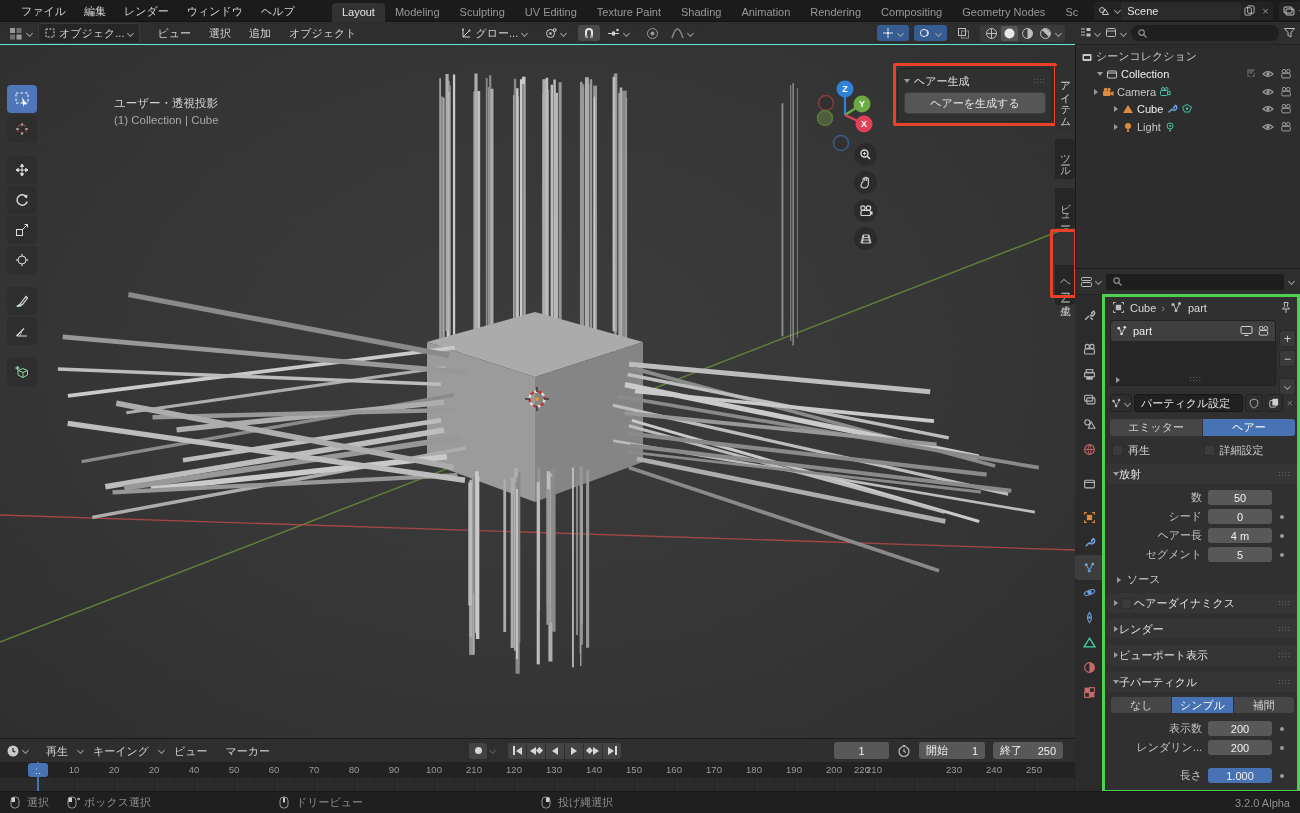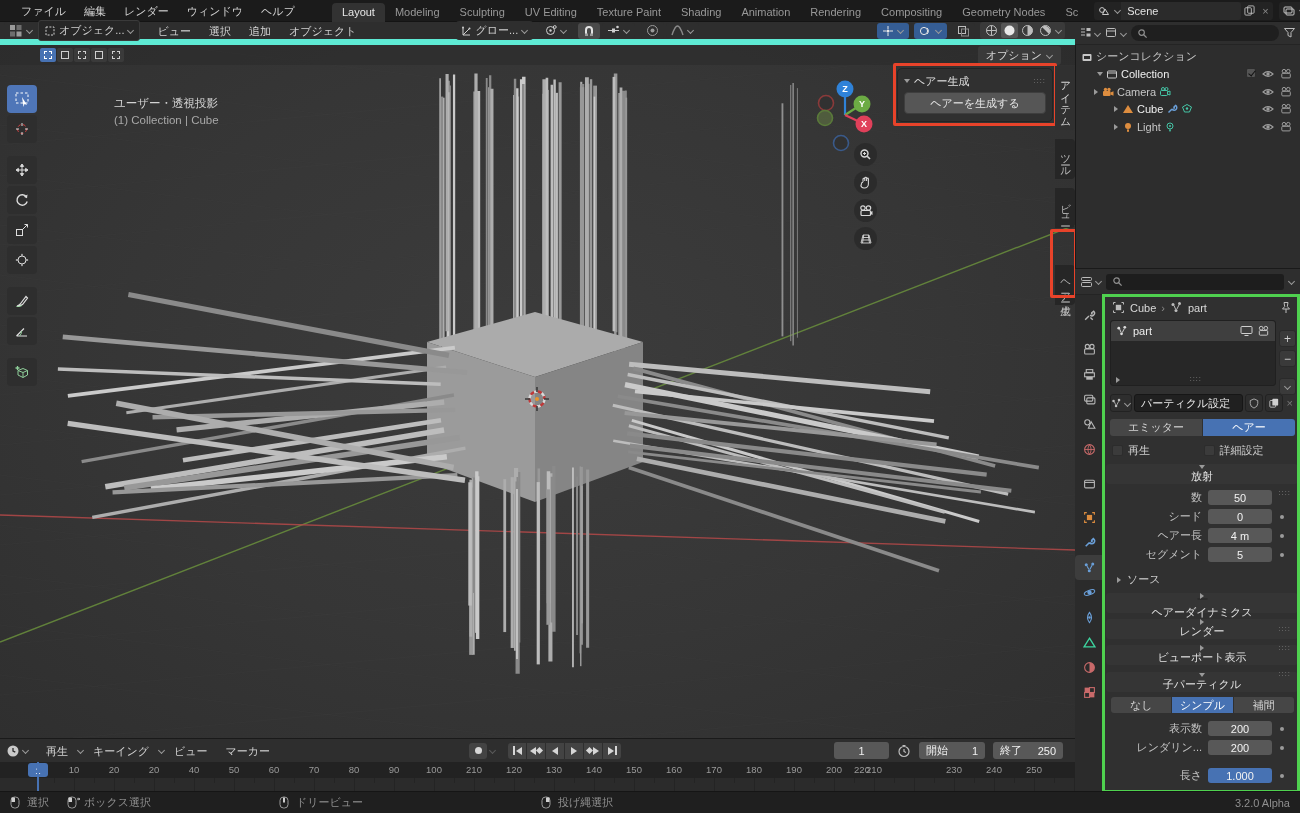--- a/index.html
+++ b/index.html
@@ -11,21 +11,21 @@
   .blender-logo{width:16px;height:14px;margin:0 6px 0 6px;}
   .menu-item{padding:0 9px;color:#d2d2d2;line-height:22px;white-space:nowrap;}
   .ws-tabs{display:flex;margin-left:28px;height:22px;align-items:flex-end;}
   .ws-tab{padding:3px 10px 4px;color:#989898;border-radius:4px 4px 0 0;white-space:nowrap;}
   .ws-tab.active{background:#323232;color:#e6e6e6;}
   .idblock{display:flex;align-items:center;height:18px;background:#232323;border-radius:3px;margin-left:6px;}
   .idblock .fld{background:#2b2b2b;height:18px;display:flex;align-items:center;padding:0 6px;color:#e2e2e2;border-radius:0 3px 3px 0;}
   .chev{width:7px;height:7px;display:inline-block;position:relative;}
   .chev:before{content:"";position:absolute;left:1px;top:1px;width:4px;height:4px;border-right:1.4px solid #9a9a9a;border-bottom:1.4px solid #9a9a9a;transform:rotate(45deg);}
   
-  .vheader{left:0;top:22px;width:1075px;height:23px;background:#2e2e2e;display:flex;align-items:center;border-bottom:6px solid #5eead4;}
+  .vheader{left:0;top:22px;width:1075px;height:23px;background:#2e2e2e;display:flex;align-items:center;border-bottom:1px solid #5eead4;}
   .hbtn{display:flex;align-items:center;gap:3px;padding:2px 5px;border-radius:3px;background:#2e2e2e;}
   .hbtn.box{background:#262626;border:1px solid #3a3a3a;}
   .toolrow{left:0;top:45px;width:1075px;height:20px;display:flex;align-items:center;justify-content:space-between;background:rgba(42,42,42,.55);}
   .selmode{display:flex;gap:1px;margin-left:40px;}
   .selmode .sm{width:16px;height:14px;background:#3a3a3a;border-radius:2px;display:flex;align-items:center;justify-content:center;}
   .selmode .sm.active{background:#4772b3;}
   .smglyph{width:8px;height:8px;border:1px dashed #cfcfcf;}
   .options-btn{display:flex;align-items:center;gap:4px;background:#3a3a3a;border-radius:3px;padding:2px 8px;margin-right:14px;color:#d8d8d8;}
   
   .vpcanvas{left:0;top:45px;width:1075px;height:693px;background:radial-gradient(ellipse at 50% 45%, #3c3c3c 0%, #363636 55%, #2f2f2f 100%);overflow:hidden;}
@@ -83,21 +83,21 @@
   .typetabs{display:flex;gap:1px;margin:7px 5px 0 6px;}
   .ttab{flex:1;height:17px;display:flex;align-items:center;justify-content:center;background:#464646;color:#d5d5d5;}
   .ttab:first-child{border-radius:3px 0 0 3px;}
   .ttab:last-child{border-radius:0 3px 3px 0;}
   .ttab.active{background:var(--accent);color:#fff;}
   .checkrow{display:flex;margin:7px 5px 0 8px;gap:0;}
   .cbox{width:11px;height:11px;background:#545454;border:1px solid #2c2c2c;border-radius:2px;display:inline-block;}
   .cbox.dk{background:#3b3b3b;}
   .cbox.checked:before{content:"";display:block;width:3px;height:6px;border-right:1.6px solid #111;border-bottom:1.6px solid #111;transform:rotate(40deg);margin:0px 0 0 3px;}
   .clab{color:#cfcfcf;margin:0 0 0 5px;}
-  .phead{height:20px;background:#353535;border-radius:3px;display:flex;align-items:center;gap:5px;padding:0 7px;margin:6px 2px 0 2px;color:#e2e2e2;flex-direction:column;}
+  .phead{height:20px;background:#353535;border-radius:3px;display:flex;align-items:center;padding:0 7px;margin:6px 2px 0 2px;color:#e2e2e2;}
   .prow{display:flex;align-items:center;height:19px;margin:0 0 0 0;position:relative;}
   .prow .plab{width:104px;text-align:right;color:#c3c3c3;padding-right:6px;white-space:nowrap;overflow:hidden;}
   .pfield{width:64px;height:15px;background:#585858;border-radius:3px;display:flex;align-items:center;justify-content:center;color:#f2f2f2;}
   .pfield.slider{background:var(--accent);}
   .adot{width:4px;height:4px;border-radius:50%;background:#9a9a9a;margin-left:8px;}
   .subhead{display:flex;align-items:center;gap:5px;color:#d0d0d0;margin:8px 0 2px 12px;}
   .segtabs{display:flex;gap:1px;margin:5px 6px 0 7px;}
   .seg{flex:1;height:16px;display:flex;align-items:center;justify-content:center;background:#464646;color:#d5d5d5;}
   .seg:first-child{border-radius:3px 0 0 3px;}
   .seg:last-child{border-radius:0 3px 3px 0;}
@@ -474,43 +474,20 @@
         <circle cx="54" cy="41" r="8.5" fill="#6cab44"></circle>
         <text x="54" y="44" font-size="9" font-weight="bold" fill="#fff" text-anchor="middle">Y</text>
         <circle cx="56" cy="61" r="8.5" fill="#e0405a"></circle>
         <text x="56" y="64" font-size="9" font-weight="bold" fill="#fff" text-anchor="middle">X</text>
         <circle cx="18" cy="40" r="7.5" fill="rgba(40,40,40,.3)" stroke="#8a3a3a" stroke-width="1.6"></circle>
         <circle cx="17" cy="55" r="7.5" fill="rgba(110,140,70,.45)" stroke="#5a7a3a" stroke-width="1.6"></circle>
         <circle cx="33" cy="80" r="7.5" fill="rgba(40,40,40,.3)" stroke="#3a5a8a" stroke-width="1.6"></circle>
       </svg>
   </div>
 
-  <div class="abs toolrow">
-    <div class="selmode">
-      <span class="sm active">
-          <span class="smglyph" style="border-color:#fff"></span>
-        </span>
-      <span class="sm">
-          <span class="smglyph" style="border-style:solid"></span>
-        </span>
-      <span class="sm">
-          <span class="smglyph"></span>
-        </span>
-      <span class="sm">
-          <span class="smglyph" style="border-style:solid"></span>
-        </span>
-      <span class="sm">
-          <span class="smglyph"></span>
-        </span>
-    </div>
-    <div class="options-btn">
-      <span>オプション</span>
-      <span class="chev"></span>
-    </div>
-  </div>
 
   <div class="abs ltoolbar" style="top:85px" id="ltoolbar">
       <div class="tbtn active">
         <svg width="16" height="16" viewBox="0 0 16 16">
           <rect x="2" y="2" width="12" height="10" fill="none" stroke="#fff" stroke-dasharray="2.5 2"></rect>
           <path d="M8 6 L13 14 L10.5 13 L9.5 16 Z" fill="#fff"></path>
         </svg>
       </div>
       <div class="tbtn">
         <svg width="16" height="16" viewBox="0 0 16 16">

